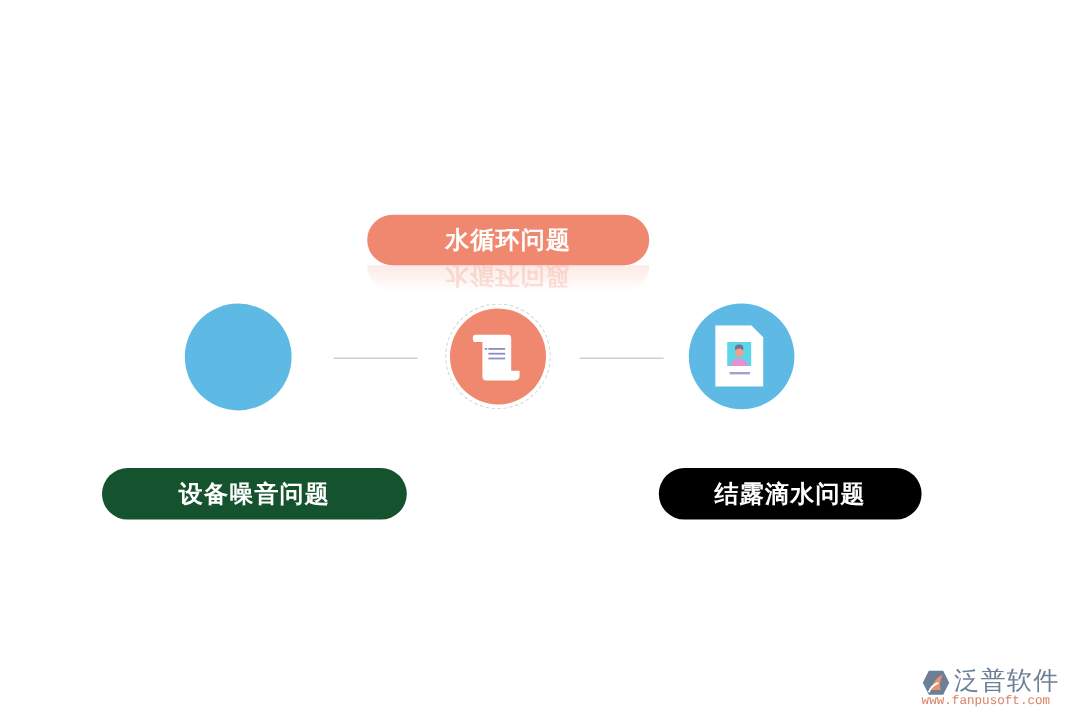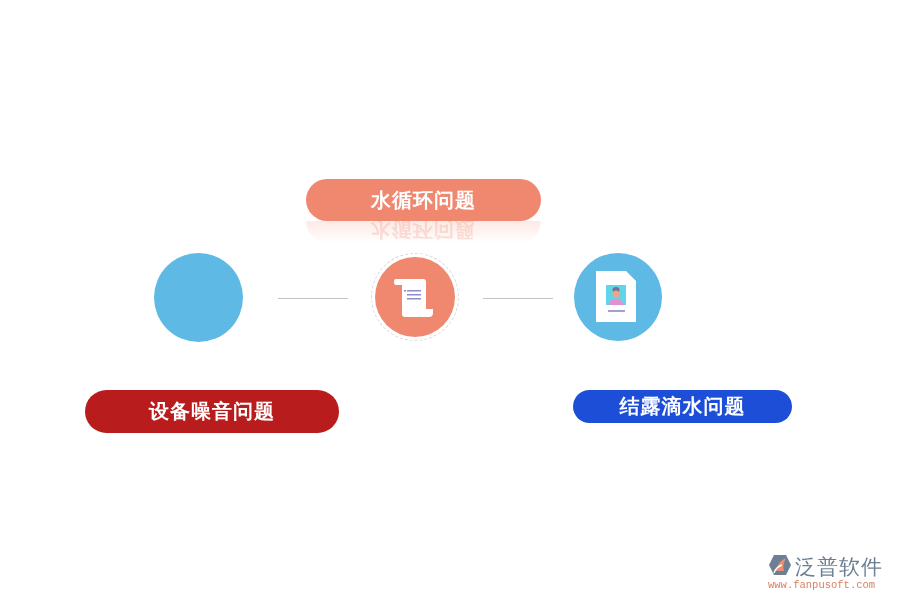--- a/index.html
+++ b/index.html
@@ -14,33 +14,33 @@
   }
   .pill-top { left: 306px; top: 179px; width: 235px; height: 42px; background: #f08870; }
   .reflection {
     position: absolute; left: 306px; top: 221px; width: 235px; height: 22px;
     border-radius: 0 0 22px 22px;
     background: linear-gradient(to bottom, rgba(240,136,112,0.18), rgba(255,255,255,0));
     overflow: hidden; color: rgba(240,136,112,0.25); font-weight: bold; font-size: 20px;
     display: flex; justify-content: center;
   }
   .reflection span { transform: scaleY(-1); margin-top: -12px; letter-spacing: 1px; }
-  .pill-left { left: 85px; top: 390px; width: 254px; height: 43px; background: #b91c1c; }
-  .pill-right { left: 573px; top: 390px; width: 219px; height: 33px; background: #1d4ed8; }
+  .pill-left { left: 85px; top: 390px; width: 254px; height: 43px; background: #14532d; }
+  .pill-right { left: 549px; top: 390px; width: 219px; height: 43px; background: #000000; }
   .circle { position: absolute; border-radius: 50%; }
   .c-left { left: 154px; top: 253px; width: 89px; height: 89px; background: #5eb9e5; }
   .c-mid-ring { left: 371px; top: 253px; width: 88px; height: 88px; border: 1px dashed #d8d8d8; box-sizing: border-box; }
   .c-mid { left: 375px; top: 257px; width: 80px; height: 80px; background: #f08870; }
   .c-right { left: 574px; top: 253px; width: 88px; height: 88px; background: #5eb9e5; }
   .line { position: absolute; height: 1px; background: #c4c4c8; top: 298px; }
   .l1 { left: 278px; width: 70px; }
   .l2 { left: 483px; width: 70px; }
   .icon { position: absolute; }
   .logo { position: absolute; left: 768px; top: 553px; display: flex; flex-direction: column; align-items: flex-start; }
-  .logo-row { display: flex; align-items: flex-start; }
+  .logo-row { display: flex; align-items: flex-end; }
   .logo-text { font-size: 21px; color: #6c7f95; margin-left: 3px; letter-spacing: 1px; }
   .logo-url { font-family: Liberation Mono, monospace; font-size: 10.5px; color: #d98060; margin-top: -2px; }
 </style>
 </head>
 <body>
 
 <div class="pill pill-top">水循环问题</div>
 <div class="reflection">
     <span>水循环问题</span>
   </div>

